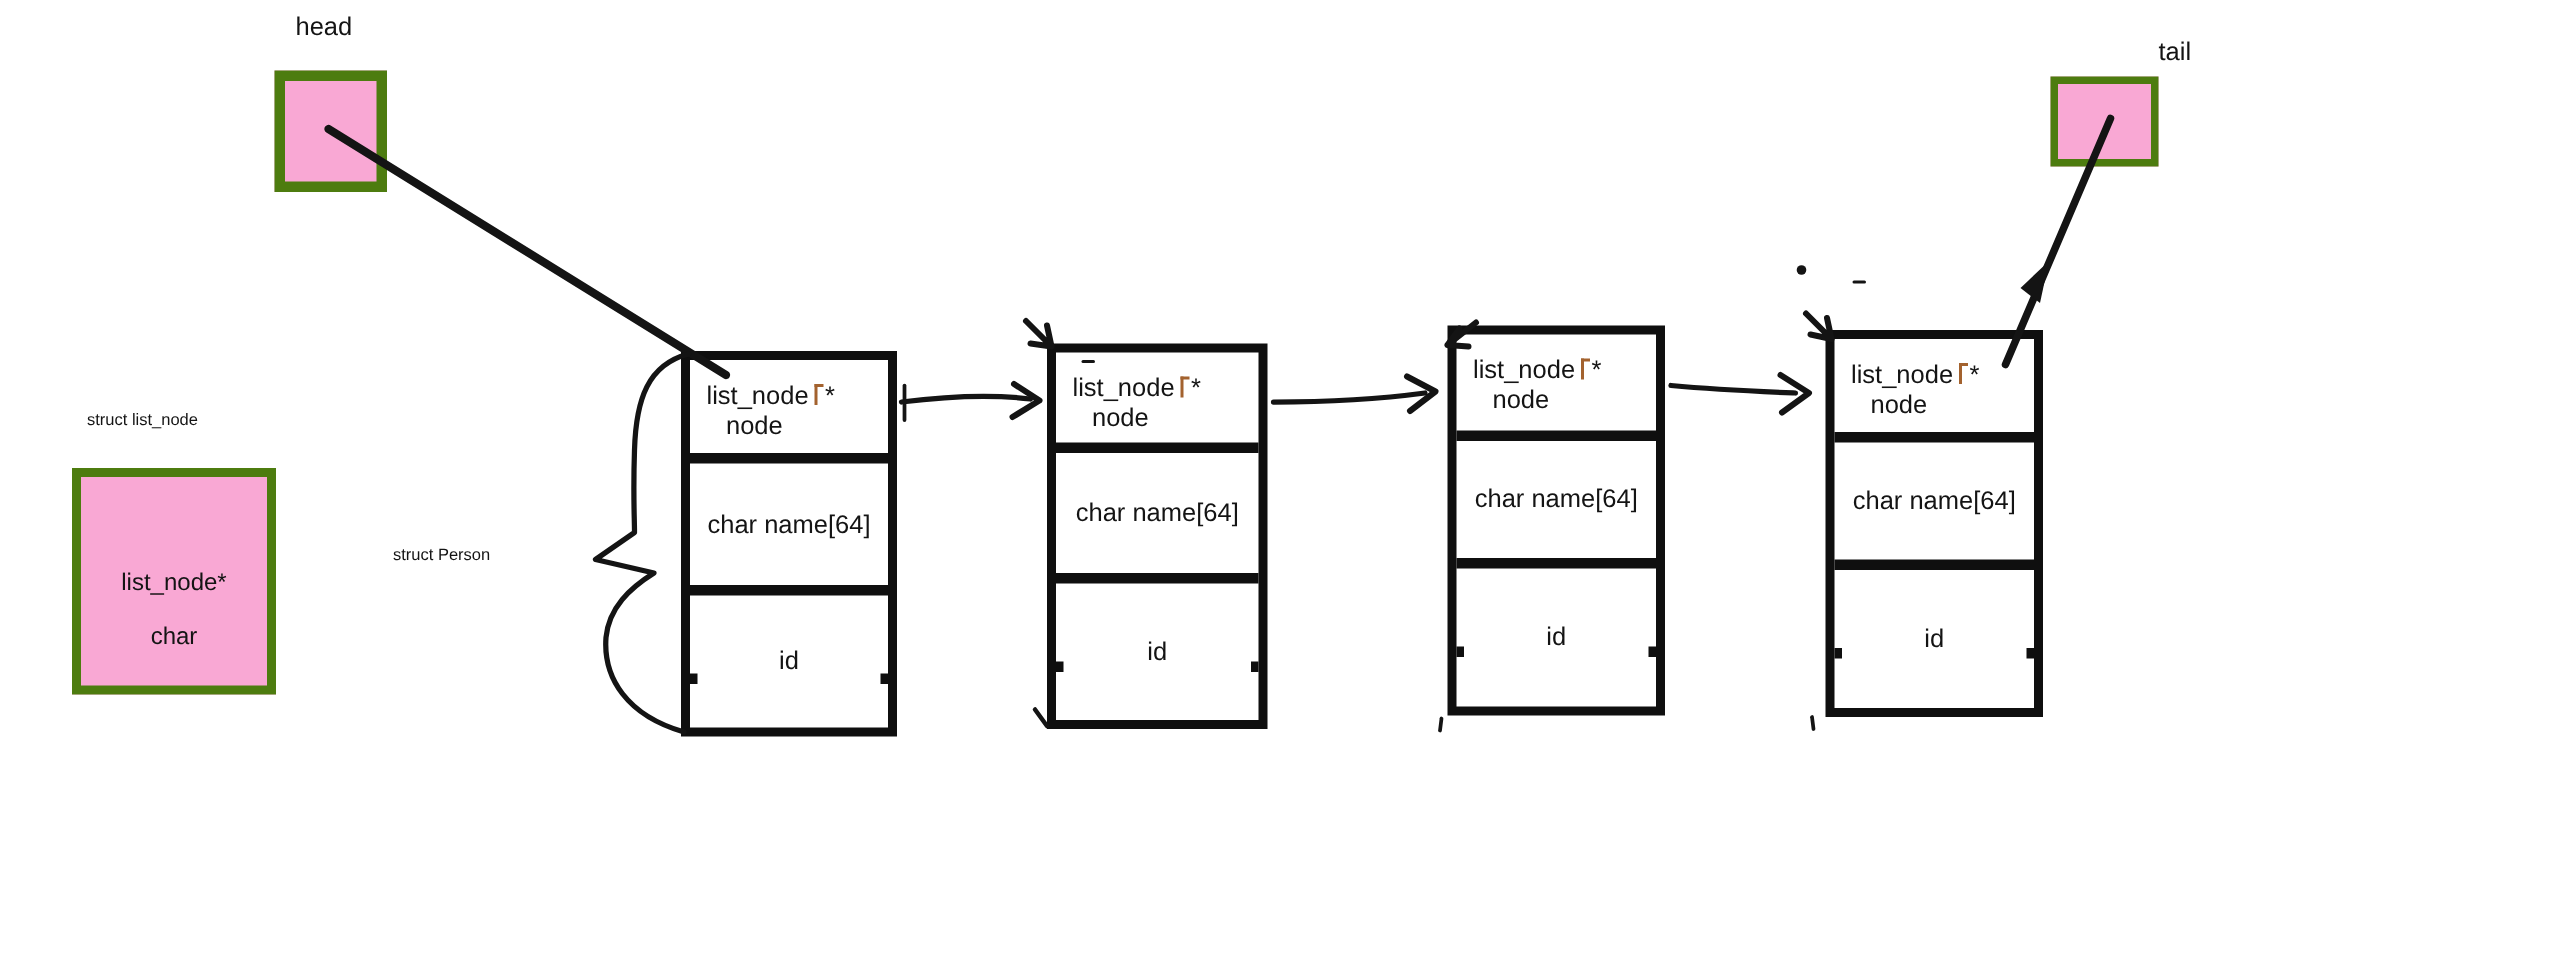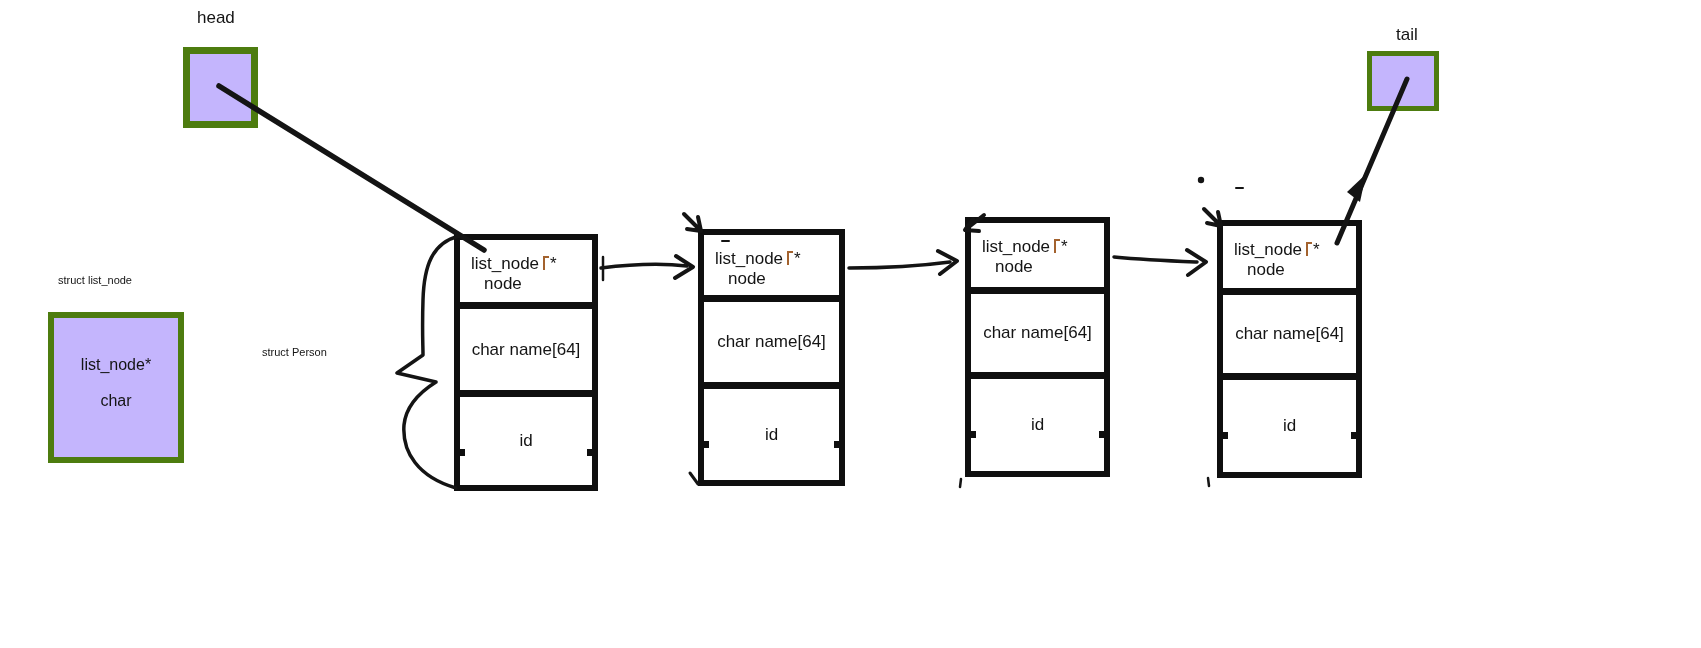--- a/index.html
+++ b/index.html
@@ -6,32 +6,32 @@
   .canvas{
     position:relative;
     width:1701px;height:648px;
     background:#ffffff;
     font-family:"Liberation Sans", sans-serif;
     color:#141414;
     overflow:hidden;
   }
   .lbl{position:absolute;font-size:17px;white-space:nowrap;}
   .lbl.small{font-size:11px;}
-  .box{position:absolute;box-sizing:border-box;background:#c4b5fd;border:3px solid #4d7c0f;}
+  .box{position:absolute;box-sizing:border-box;background:#f9a8d4;border:3px solid #4d7c0f;justify-content:center;}
   .head-box{left:183px;top:47px;width:75px;height:81px;border-width:7px;}
   .tail-box{left:1367px;top:51px;width:72px;height:60px;border-width:5px;}
   .sln-box{
     left:48px;top:312px;width:136px;height:151px;border-width:6px;
     display:flex;flex-direction:column;align-items:center;
     padding-top:38px;gap:18px;font-size:16px;
   }
   .head-lbl{left:197px;top:8px;}
-  .tail-lbl{left:1396px;top:25px;}
+  .tail-lbl{left:1439px;top:25px;}
   .sln-lbl{left:58px;top:274px;}
-  .person-lbl{left:262px;top:346px;}
+  .person-lbl{left:262px;top:364px;}
 
   .node{
     position:absolute;box-sizing:border-box;background:#ffffff;
     border:6px solid #0f0f0f;
     display:flex;flex-direction:column;
     font-size:17px;
   }
   .sec{position:relative;box-sizing:border-box;}
   .sec.name,.sec.id{
     border-top:7px solid #0f0f0f;

